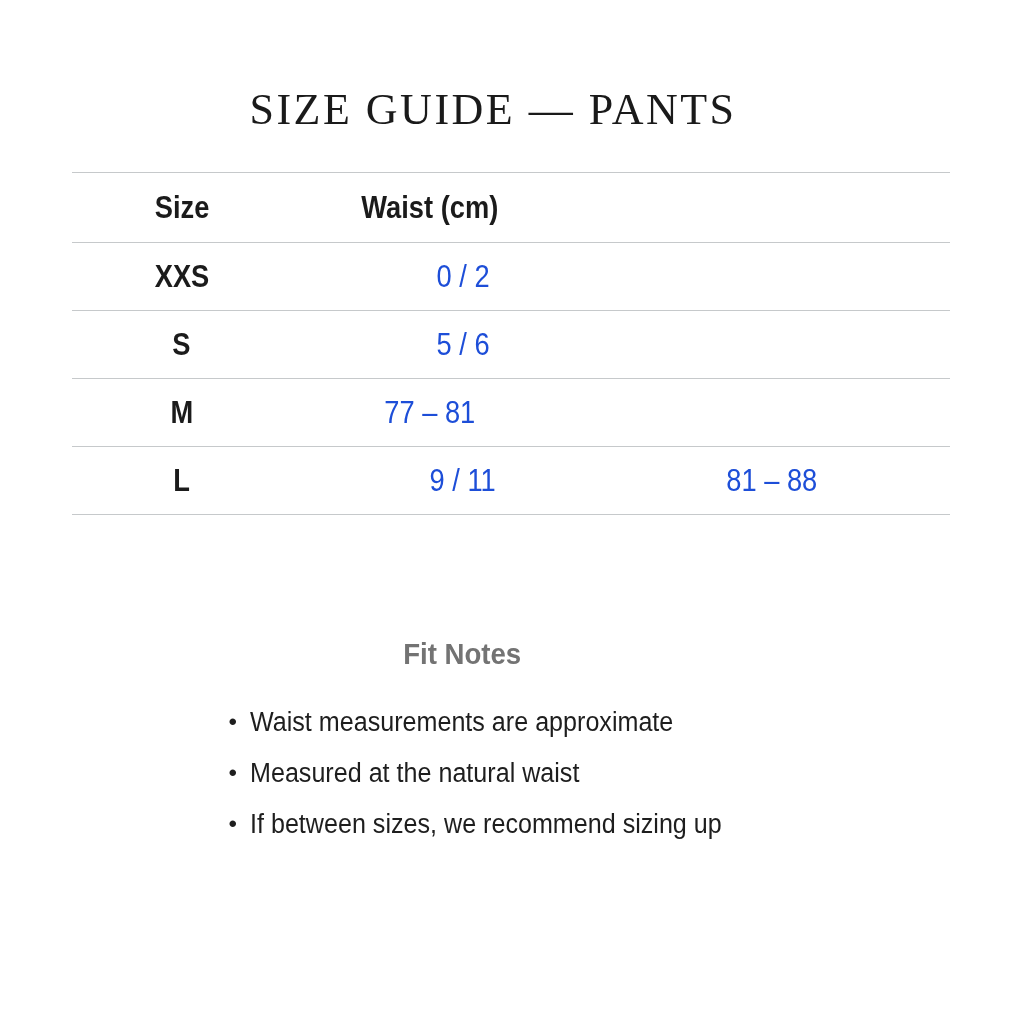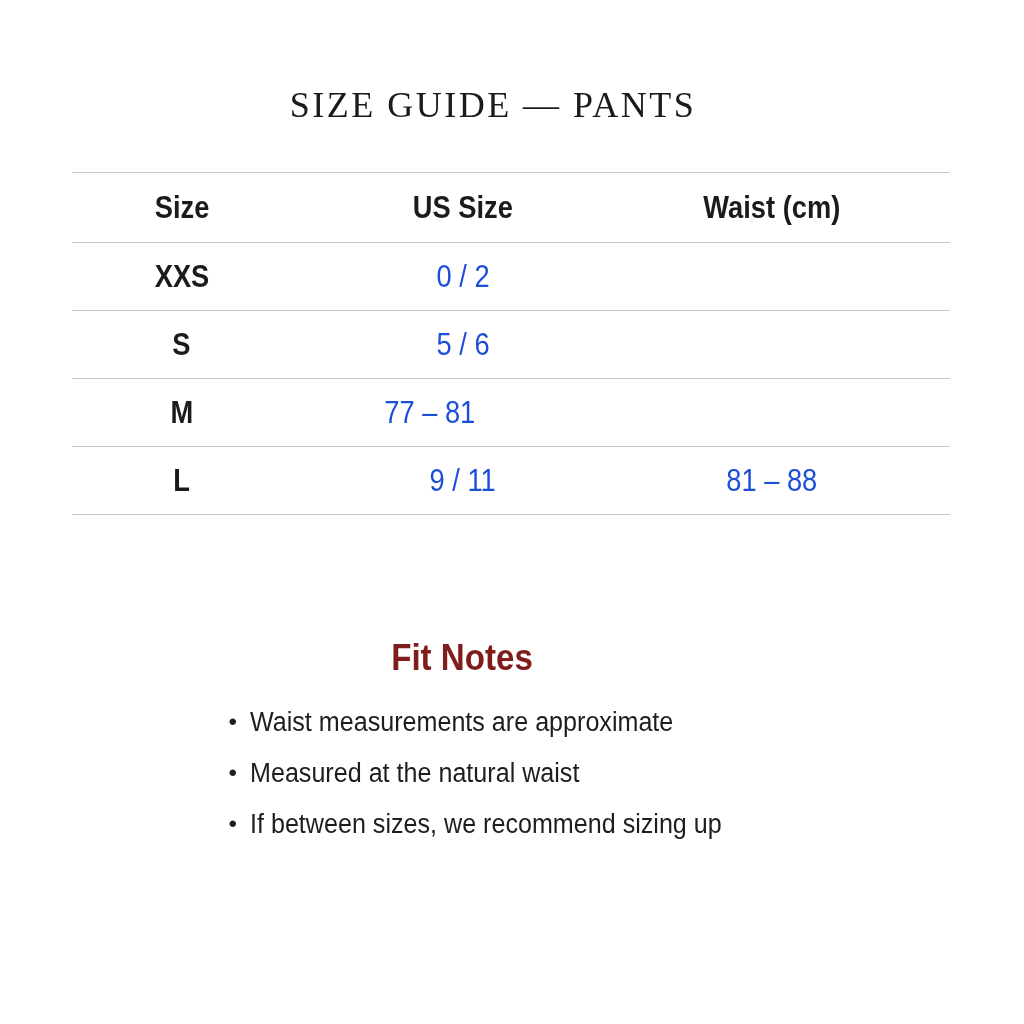--- a/index.html
+++ b/index.html
@@ -15,21 +15,21 @@
   }
 
   
   .page-title {
     position: absolute;
     top: 84px;
     left: 0;
     width: 986px;
     text-align: center;
     font-family: "Liberation Serif", "DejaVu Serif", serif;
-    font-size: 36px;
+    font-size: 44px;
     font-weight: 400;
     letter-spacing: 2.5px;
     color: #1a1a1a;
     white-space: nowrap;
   }
 
   
   .size-table {
     position: absolute;
     top: 172px;
@@ -53,23 +53,23 @@
   .size-label { font-weight: 700; }
   .num-cell { font-weight: 400; color: #1d4ed8; }
 
   
   .fit-notes-title {
     position: absolute;
     top: 637px;
     left: 0;
     width: 924px;
     text-align: center;
-    font-size: 36px;
+    font-size: 30px;
     font-weight: 700;
-    color: #7f1d1d;
+    color: #737373;
   }
   .fit-notes-title span { display: inline-block; transform: scaleX(0.92); transform-origin: center; }
   .notes-list {
     position: absolute;
     top: 697px;
     left: 228px;
     list-style: none;
   }
   .note-item {
     display: flex;
@@ -92,23 +92,20 @@
 
 <div class="screen">
 
   <h1 class="page-title">SIZE GUIDE — PANTS</h1>
 
   <div class="size-table">
 
     <div class="t-row header">
       <div class="cell c1">
         <span class="cell-text">Size</span>
-      </div>
-      <div class="cell c2">
-        <span class="cell-text">US Size</span>
       </div>
       <div class="cell c3">
         <span class="cell-text">Waist (cm)</span>
       </div>
     </div>
 
     <div class="t-row">
       <div class="cell c1 size-label">
         <span class="cell-text">XXS</span>
       </div>

